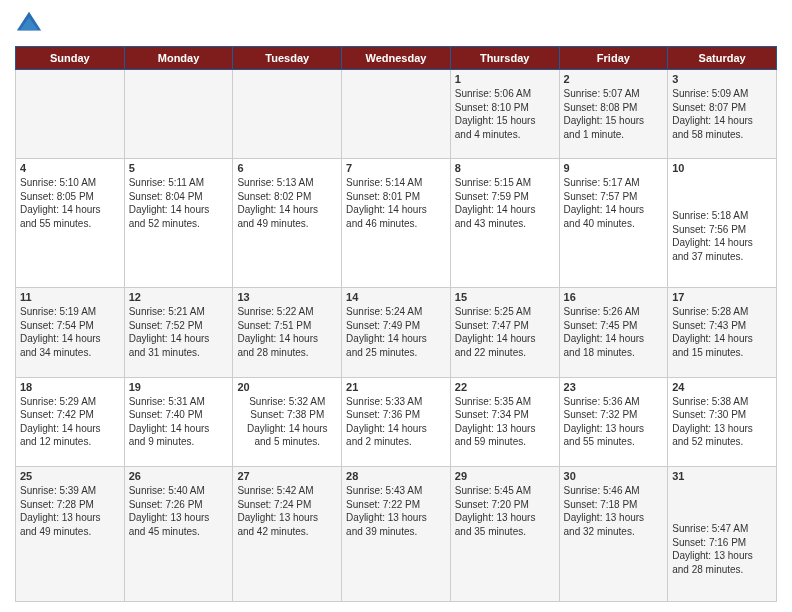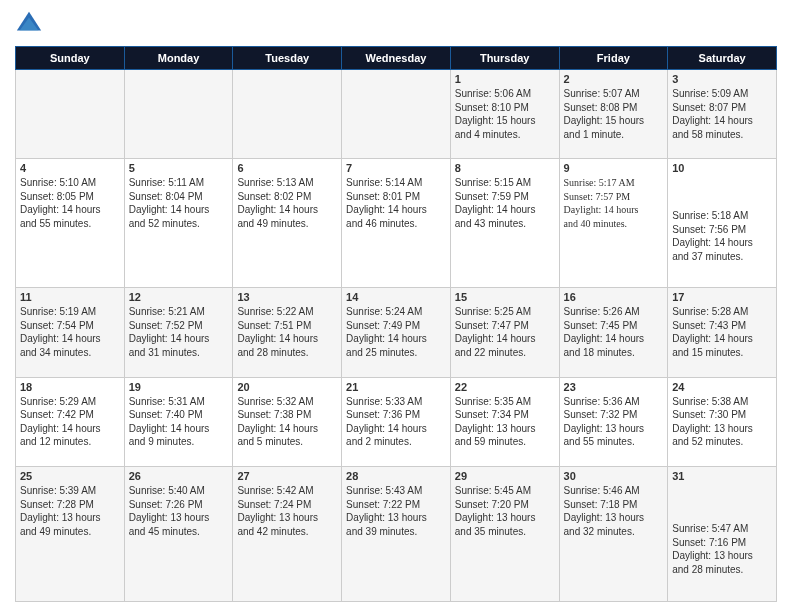--- a/index.html
+++ b/index.html
@@ -76,21 +76,21 @@
       height: 75px;
       background: #fff;
     }
     .calendar tr:nth-child(odd) td {
       background: #f5f5f5;
     }
     .calendar tr:nth-child(even) td {
       background: #fff;
     }
     
-    .calendar thead tr th { background: #0f172a; }
+    .calendar thead tr th { background: #7f1d1d; }
     .day-number {
       font-weight: bold;
       font-size: 11px;
       color: #333;
       display: block;
       margin-bottom: 2px;
     }
     .day-info {
       color: #333;
       font-size: 10px;
@@ -192,21 +192,21 @@
           </td>
           <td>
             <span class="day-number">8</span>
             <div class="day-info" style="white-space: pre-line;">Sunrise: 5:15 AM
 Sunset: 7:59 PM
 Daylight: 14 hours
 and 43 minutes.</div>
           </td>
           <td>
             <span class="day-number">9</span>
-            <div class="day-info" style="white-space: pre-line; font-family: Liberation Serif, serif;">Sunrise: 5:17 AM
+            <div class="day-info" style="white-space: pre-line;">Sunrise: 5:17 AM
 Sunset: 7:57 PM
 Daylight: 14 hours
 and 40 minutes.</div>
           </td>
           <td>
             <span class="day-number">10</span>
             <div class="day-info" style="white-space: pre-line; margin-top: 35px;">Sunrise: 5:18 AM
 Sunset: 7:56 PM
 Daylight: 14 hours
 and 37 minutes.</div>
@@ -273,21 +273,21 @@
           </td>
           <td>
             <span class="day-number">19</span>
             <div class="day-info" style="white-space: pre-line;">Sunrise: 5:31 AM
 Sunset: 7:40 PM
 Daylight: 14 hours
 and 9 minutes.</div>
           </td>
           <td>
             <span class="day-number">20</span>
-            <div class="day-info" style="white-space: pre-line;">Sunrise: 5:32 AM
+            <div class="day-info" style="white-space: pre-line; text-align: center;">Sunrise: 5:32 AM
 Sunset: 7:38 PM
 Daylight: 14 hours
 and 5 minutes.</div>
           </td>
           <td>
             <span class="day-number">21</span>
             <div class="day-info" style="white-space: pre-line;">Sunrise: 5:33 AM
 Sunset: 7:36 PM
 Daylight: 14 hours
 and 2 minutes.</div>

